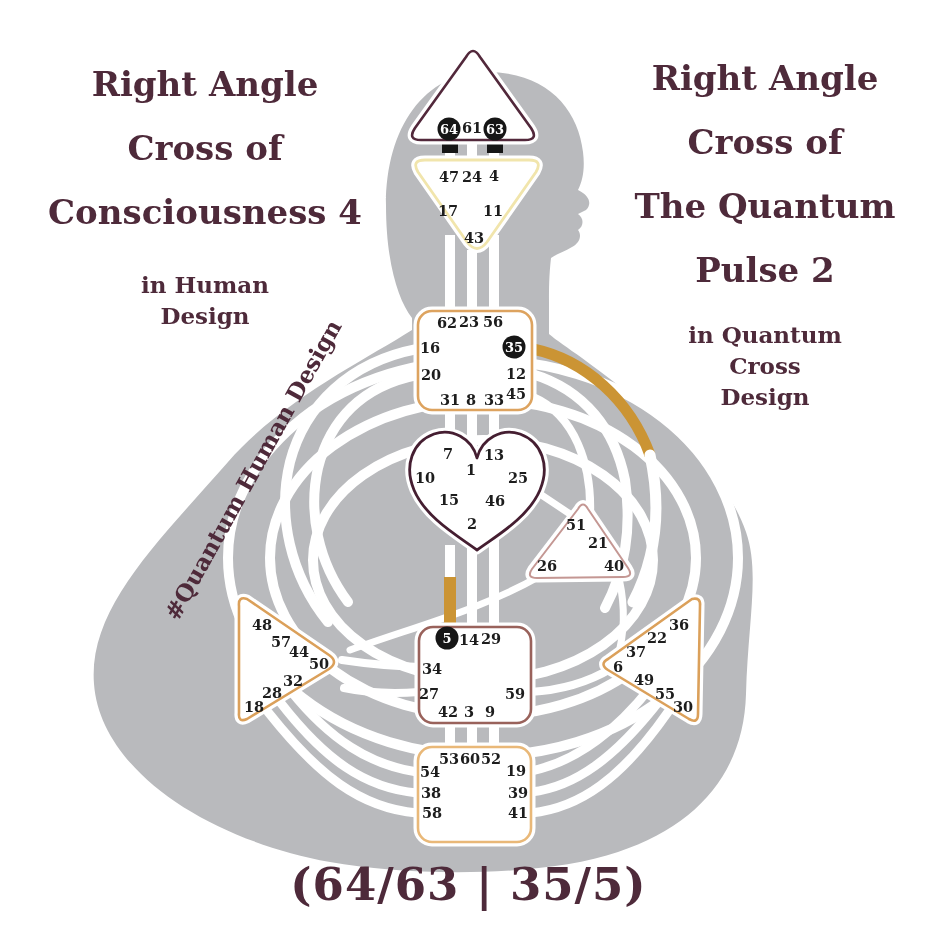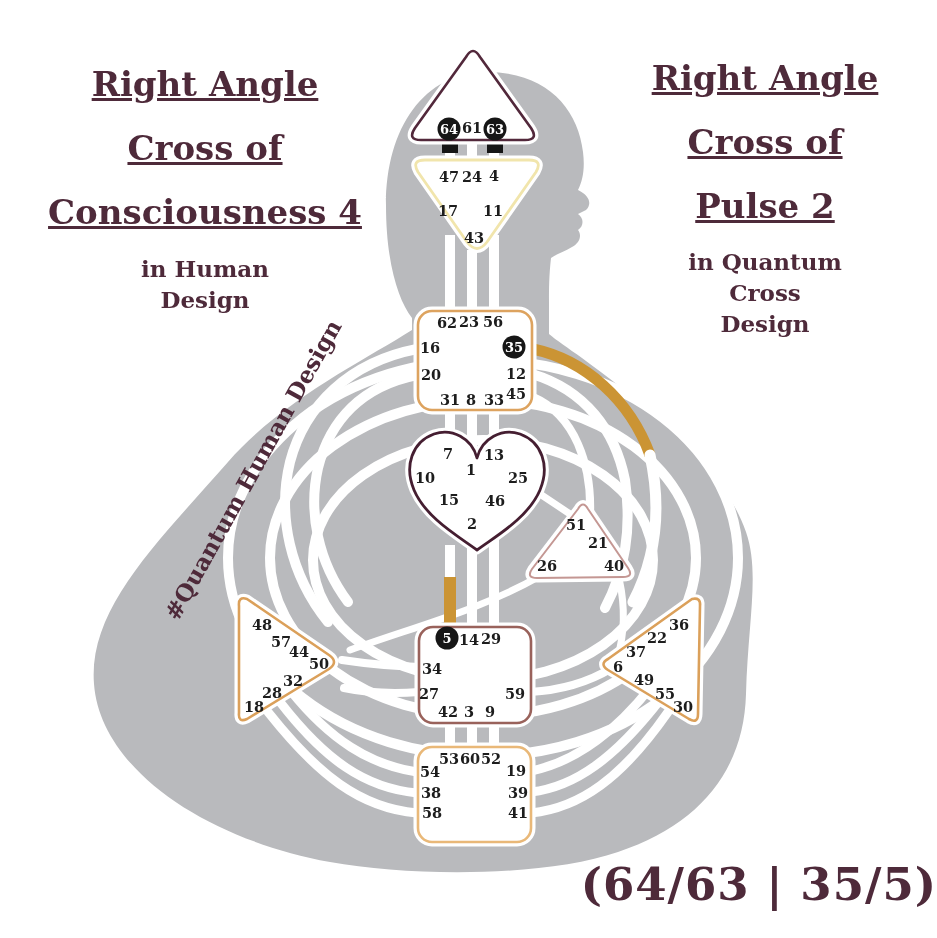--- a/index.html
+++ b/index.html
@@ -2,28 +2,28 @@
 <html><head>
 <meta charset="utf-8">
 <style>
   html,body{margin:0;padding:0;background:#ffffff;}
   .canvas{
     position:relative;width:937px;height:938px;background:#ffffff;overflow:hidden;
     font-family:"DejaVu Serif","Liberation Serif",serif;
   }
   .bg-svg{position:absolute;left:0;top:0;}
   .title{position:absolute;color:#4e2a3a;font-weight:bold;text-align:center;}
-  .title .main{font-size:34px;line-height:64px;white-space:nowrap;text-decoration:underline;}
+  .title .main{font-size:34px;line-height:64px;white-space:nowrap;}
   .title .sub{font-size:23px;line-height:31px;white-space:nowrap;}
   .title-left{left:20px;top:52px;width:370px;}
-  .title-left .sub-block{margin-top:9px;}
+  .title-left .sub-block{margin-top:25px;}
   .title-right{left:600px;top:46px;width:330px;}
-  .title-right .sub-block{margin-top:8px;}
+  .title-right .sub-block{margin-top:17px;}
   .cross-notation{
-    position:absolute;left:0;top:858px;width:937px;text-align:right;
+    position:absolute;left:0;top:858px;width:937px;text-align:center;
     font-size:45px;font-weight:bold;color:#4e2a3a;letter-spacing:1px;
   }
   text{font-family:"DejaVu Serif","Liberation Serif",serif;}
 </style>
 </head>
 <body>
 
 <div class="canvas">
 
   <svg class="bg-svg" width="937" height="938" viewBox="0 0 937 938">
@@ -218,20 +218,21 @@
     <div class="main">Consciousness 4</div>
     <div class="sub-block">
       <div class="sub">in Human</div>
       <div class="sub">Design</div>
     </div>
   </div>
 
   <div class="title title-right">
     <div class="main">Right Angle</div>
     <div class="main">Cross of</div>
+    <div class="main">The Quantum</div>
     <div class="main">Pulse 2</div>
     <div class="sub-block">
       <div class="sub">in Quantum</div>
       <div class="sub">Cross</div>
       <div class="sub">Design</div>
     </div>
   </div>
 
   <div class="cross-notation">(64/63 | 35/5)</div>
 

